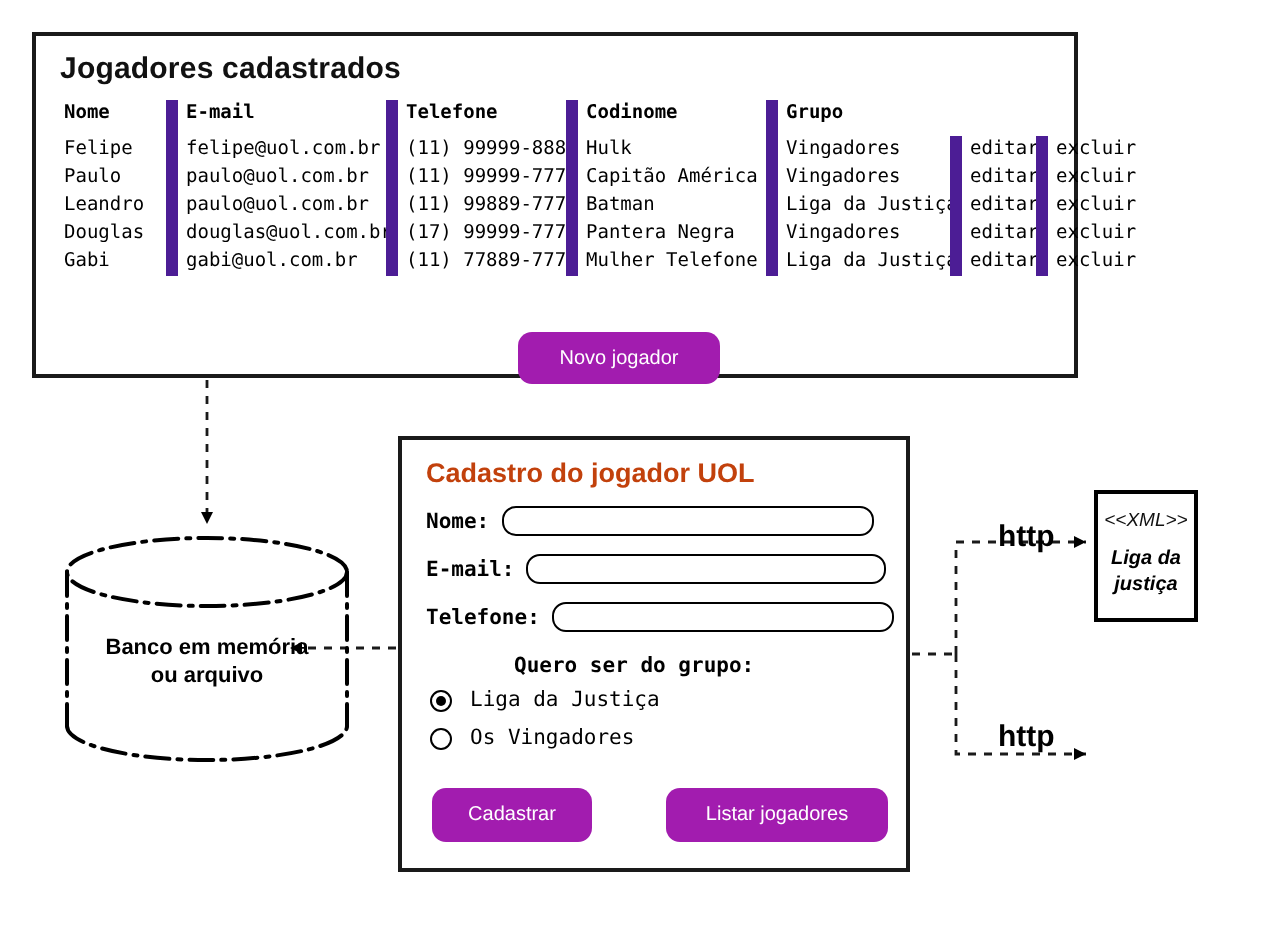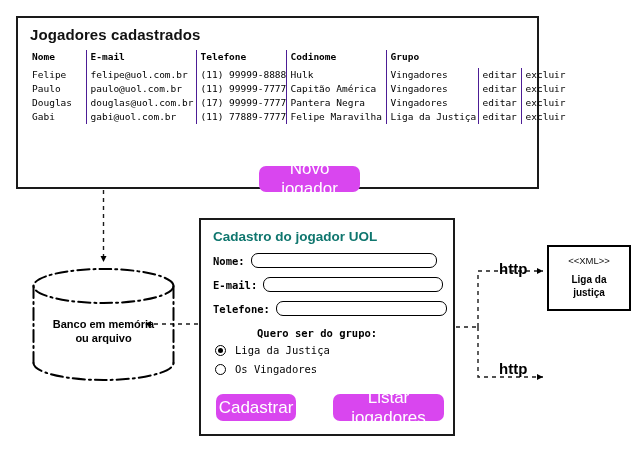--- a/index.html
+++ b/index.html
@@ -75,45 +75,45 @@
     font-weight: normal;
     font-size: 9.5px;
     line-height: 14px;
     vertical-align: top;
   }
   table.players th {
     font-weight: bold;
     padding-bottom: 4px;
   }
   .sep {
-    border-left: 1px solid #4c1d95;
+    border-left: 6px solid #4c1d95;
   }
   .col-nome   { width: 58px; }
   .col-email  { width: 110px; }
   .col-tel    { width: 90px; }
   .col-cod    { width: 100px; }
   .col-grupo  { width: 92px; }
   .col-edit   { width: 43px; }
   .col-excl   { width: 47px; }
   .act {
     font-weight: bold;
   }
   .act-cell {
     text-align: left;
   }
 
   
   .btn {
     position: absolute;
-    background: #d946ef;
+    background: #a21caf;
     color: #ffffff;
     border: none;
     border-radius: 7px;
     font-family: "Liberation Sans", sans-serif;
-    font-size: 17px;
+    font-size: 10px;
     text-align: center;
     display: flex;
     align-items: center;
     justify-content: center;
     padding: 0;
     cursor: pointer;
     box-sizing: border-box;
   }
   #novo-jogador-btn {
     left: 241px;
@@ -128,21 +128,21 @@
     top: 218px;
     width: 256px;
     height: 218px;
   }
   #form-title {
     position: absolute;
     left: 12px;
     top: 9px;
     font-size: 13.5px;
     font-weight: bold;
-    color: #0f766e;
+    color: #c2410c;
   }
   .field-row {
     position: absolute;
     display: flex;
     align-items: center;
     left: 12px;
   }
   .field-label {
     font-family: "DejaVu Sans Mono", "Liberation Mono", monospace;
     font-size: 10.5px;
@@ -241,22 +241,23 @@
   .out-box {
     position: absolute;
     border: 2px solid #000000;
     background: #ffffff;
     box-sizing: border-box;
     text-align: center;
   }
   #xml-box {
     left: 547px;
     top: 245px;
-    width: 84px;
+    width: 52px;
     height: 66px;
+    font-style: italic;
   }
   #json-box {
     left: 547px;
     top: 343px;
     width: 76px;
     height: 73px;
   }
   .stereotype {
     position: absolute;
     left: 0;
@@ -358,33 +359,42 @@
           <tr>
             <td>Paulo</td>
             <td class="sep">paulo@uol.com.br</td>
             <td class="sep">(11) 99999-7777</td>
             <td class="sep">Capitão América</td>
             <td class="sep">Vingadores</td>
             <td class="sep act act-cell">editar</td>
             <td class="sep act act-cell">excluir</td>
           </tr>
           <tr>
+            <td>Leandro</td>
+            <td class="sep">paulo@uol.com.br</td>
+            <td class="sep">(11) 99889-7777</td>
+            <td class="sep">Batman</td>
+            <td class="sep">Liga da Justiça</td>
+            <td class="sep act act-cell">editar</td>
+            <td class="sep act act-cell">excluir</td>
+          </tr>
+          <tr>
             <td>Douglas</td>
             <td class="sep">douglas@uol.com.br</td>
             <td class="sep">(17) 99999-7777</td>
             <td class="sep">Pantera Negra</td>
             <td class="sep">Vingadores</td>
             <td class="sep act act-cell">editar</td>
             <td class="sep act act-cell">excluir</td>
           </tr>
           <tr>
             <td>Gabi</td>
             <td class="sep">gabi@uol.com.br</td>
             <td class="sep">(11) 77889-7777</td>
-            <td class="sep">Felipe Maravilha</td>
+            <td class="sep">Mulher Telefone</td>
             <td class="sep">Liga da Justiça</td>
             <td class="sep act act-cell">editar</td>
             <td class="sep act act-cell">excluir</td>
           </tr>
         </tbody>
       </table>
     </div>
 
     <button class="btn" id="novo-jogador-btn">Novo jogador</button>
   </div>

